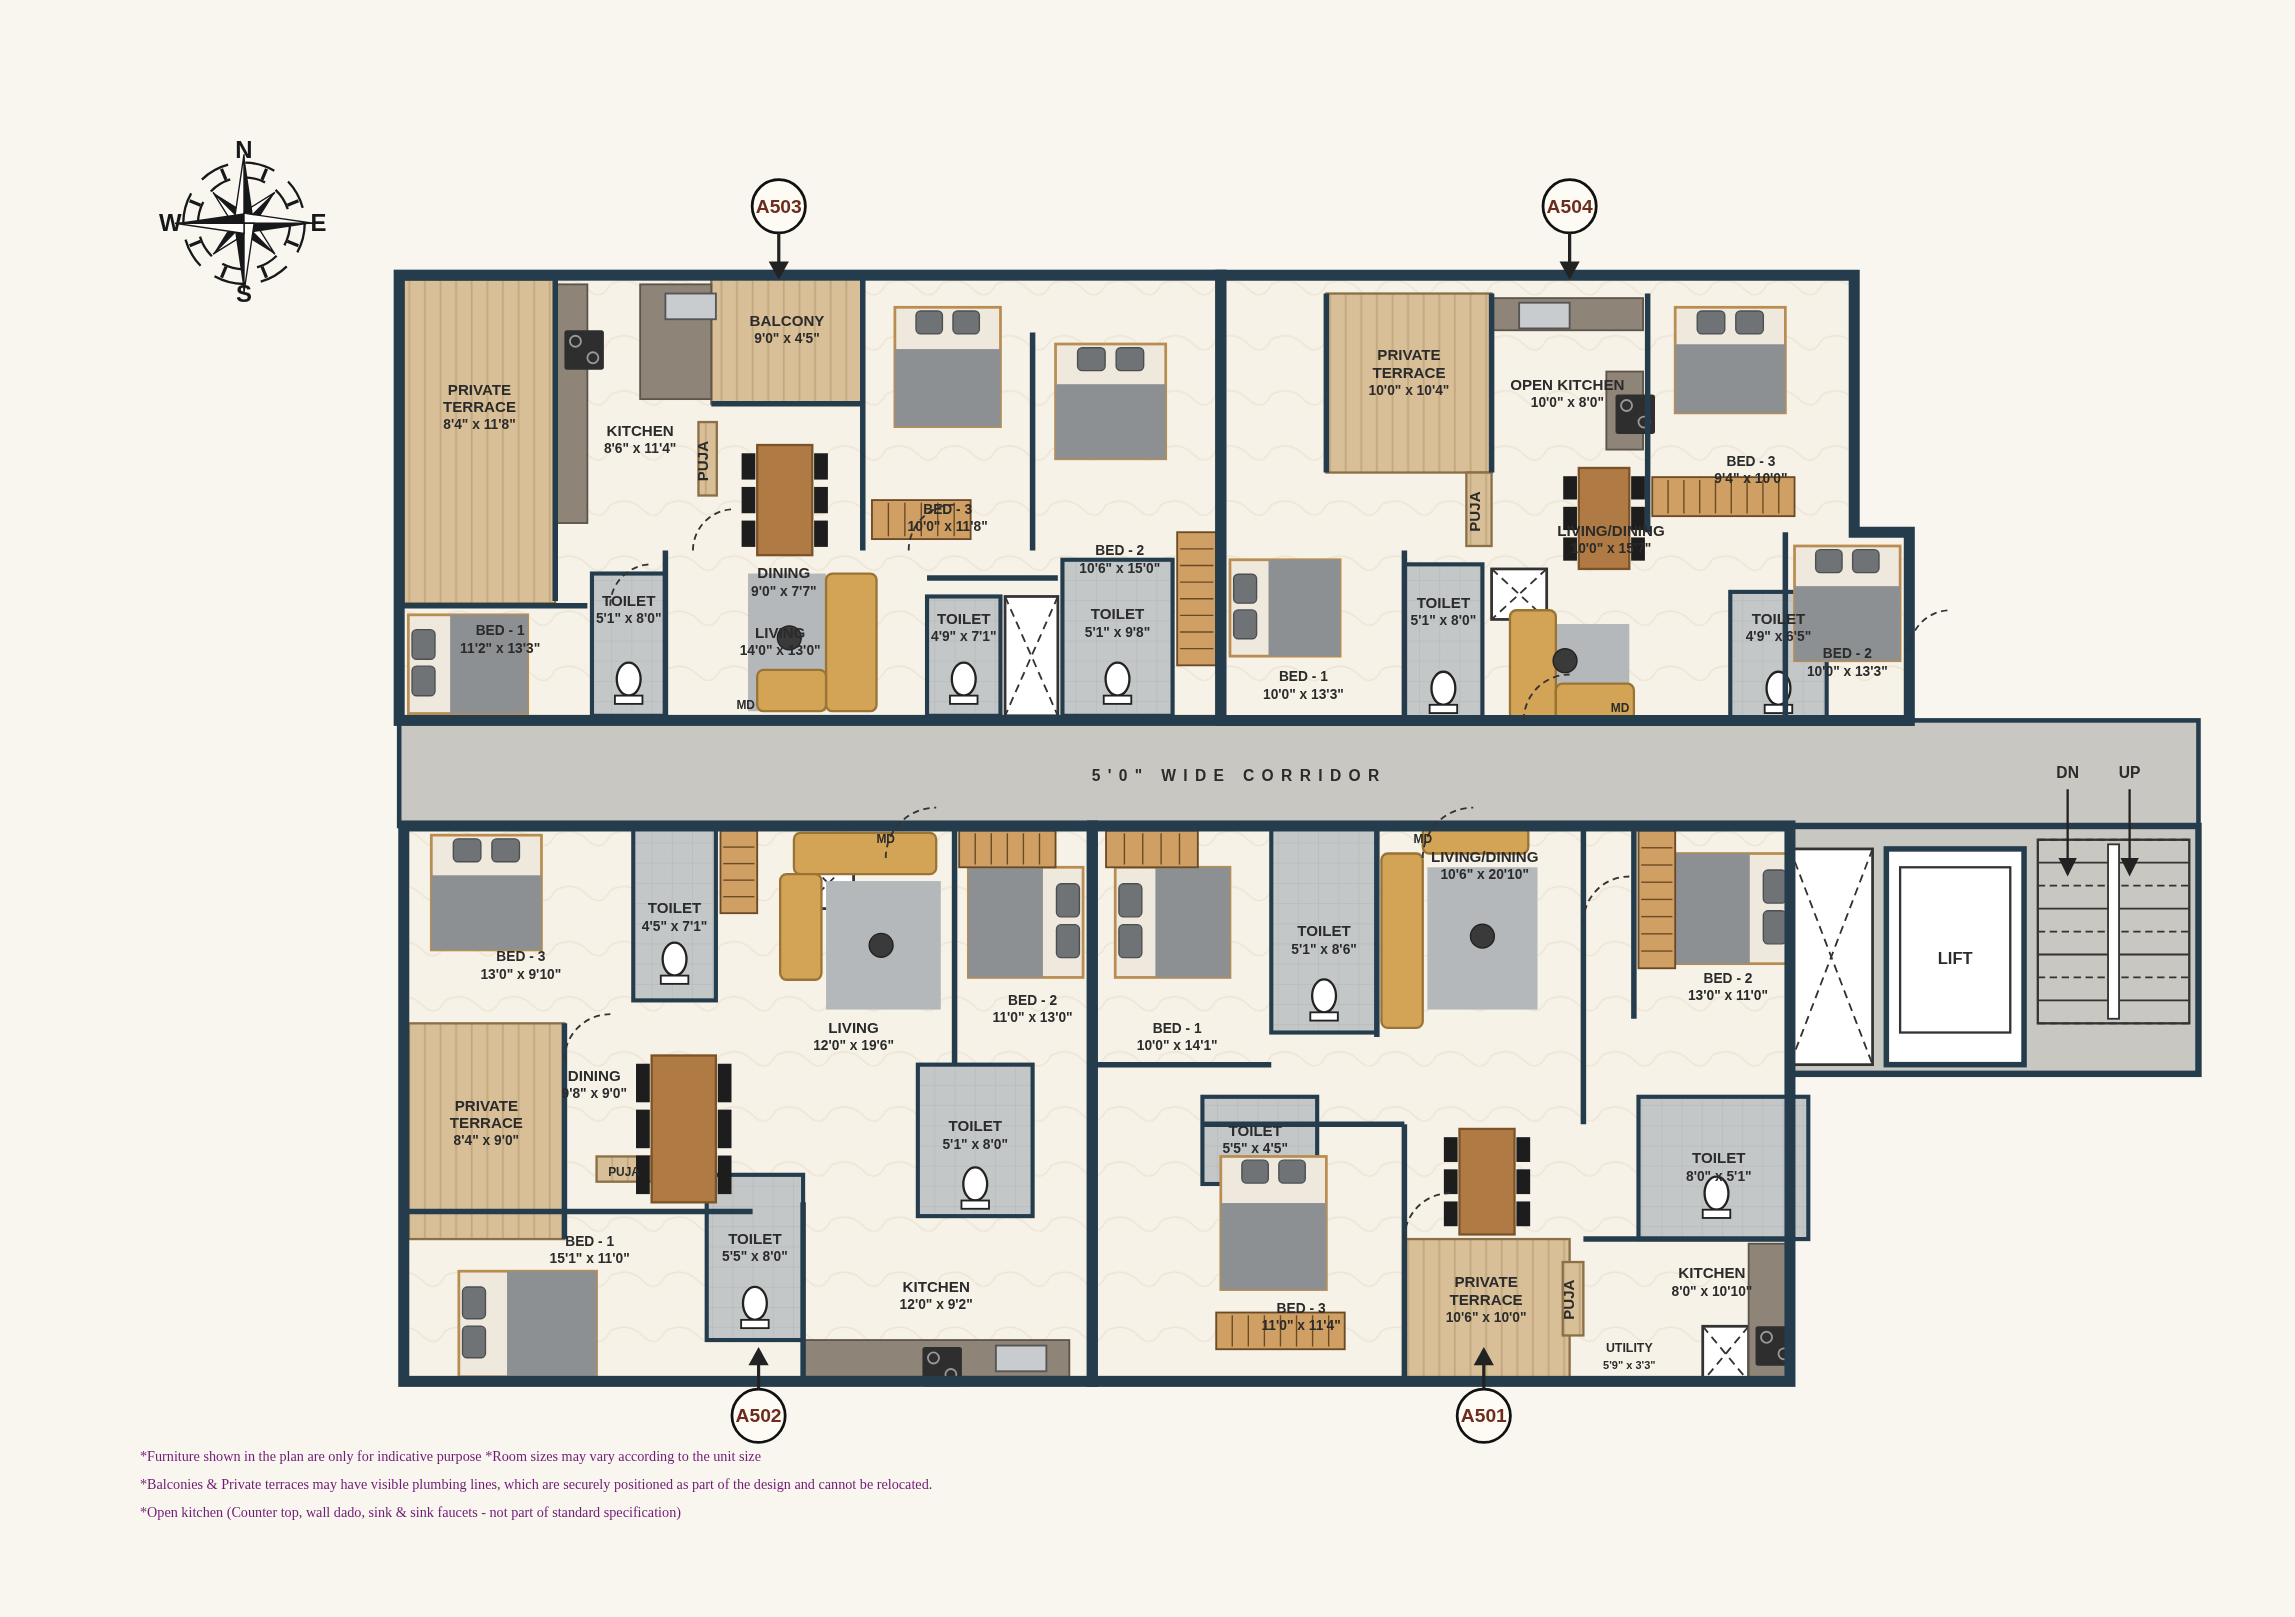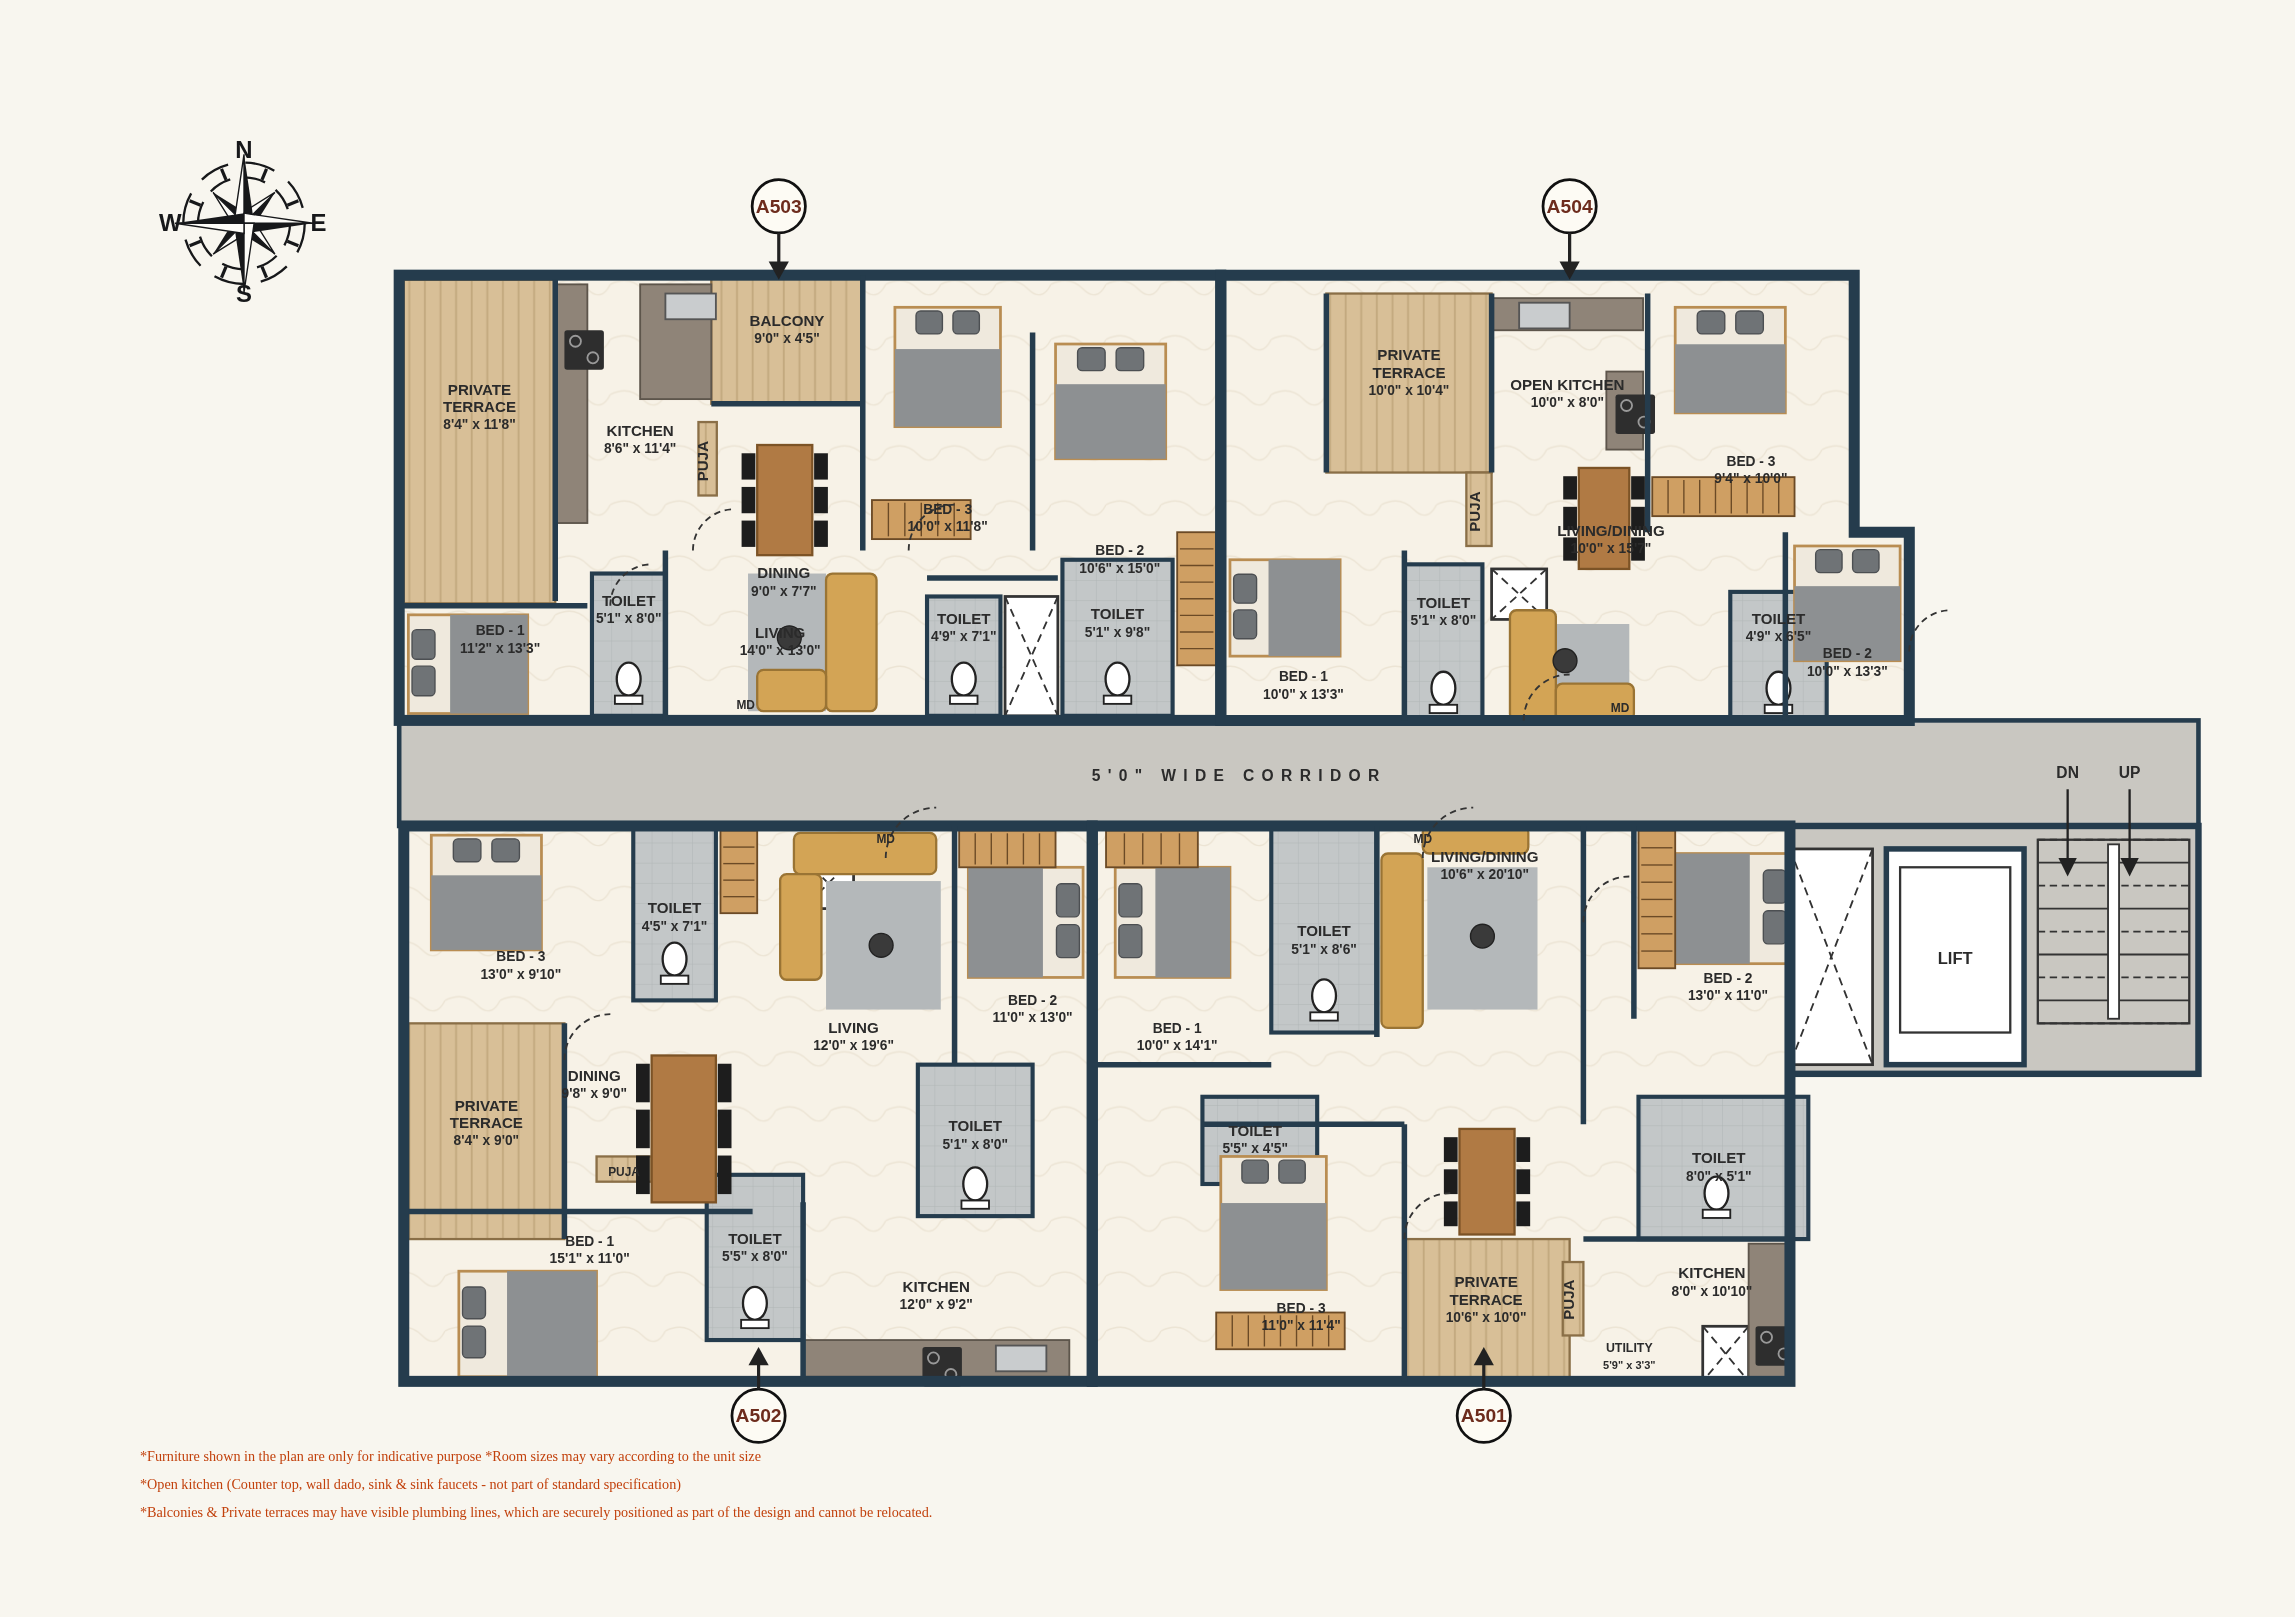--- a/index.html
+++ b/index.html
@@ -1,21 +1,21 @@
 <!DOCTYPE html>
 <html style="font-size:7.3px"><head>
 <meta charset="utf-8">
 <style>
   html,body{margin:0;padding:0;background:#ffffff;}
   #stage{position:relative;width:3407px;height:1618px;background:#f8f6ef;overflow:hidden;
          font-family:"Liberation Sans",sans-serif;}
   
   #compass{position:absolute;left:152px;top:129px;width:184px;height:184px;}
   #plan{position:absolute;left:390px;top:174px;width:1836px;height:1281px;}
-  #footnotes{position:absolute;left:140px;top:1442px;color:#c2410c;
+  #footnotes{position:absolute;left:140px;top:1442px;color:#701a75;
       font-family:"Liberation Serif",serif;font-size:14.2px;line-height:28px;white-space:nowrap;}
   svg text{font-family:"Liberation Sans",sans-serif;}
 </style>
 </head>
 <body>
 
 <div id="stage">
 
   <svg id="compass" viewBox="0 0 400 400">
       <g>
@@ -467,18 +467,18 @@
           <circle cx="2383" cy="2525" r="58" fill="#fdfbf4" stroke="#111" stroke-width="6"></circle>
           <text x="2383" y="2539" text-anchor="middle" font-size="42" font-weight="bold" fill="#6d2c1d">A501</text>
           <line x1="2383" y1="2467" x2="2383" y2="2400" stroke="#222" stroke-width="7"></line>
           <polygon points="2383,2375 2361,2415 2405,2415" fill="#222"></polygon>
         </g>
       </g>
     </svg>
 
   <div id="footnotes">
       <div>*Furniture shown in the plan are only for indicative purpose *Room sizes may vary according to the unit size</div>
+      <div>*Balconies &amp; Private terraces may have visible plumbing lines, which are securely positioned as part of the design and cannot  be  relocated.</div>
       <div>*Open kitchen (Counter top, wall dado, sink &amp; sink faucets - not part of standard  specification)</div>
-      <div>*Balconies &amp; Private terraces may have visible plumbing lines, which are securely positioned as part of the design and cannot  be  relocated.</div>
     </div>
 
 </div>
 
 
 </body></html>

